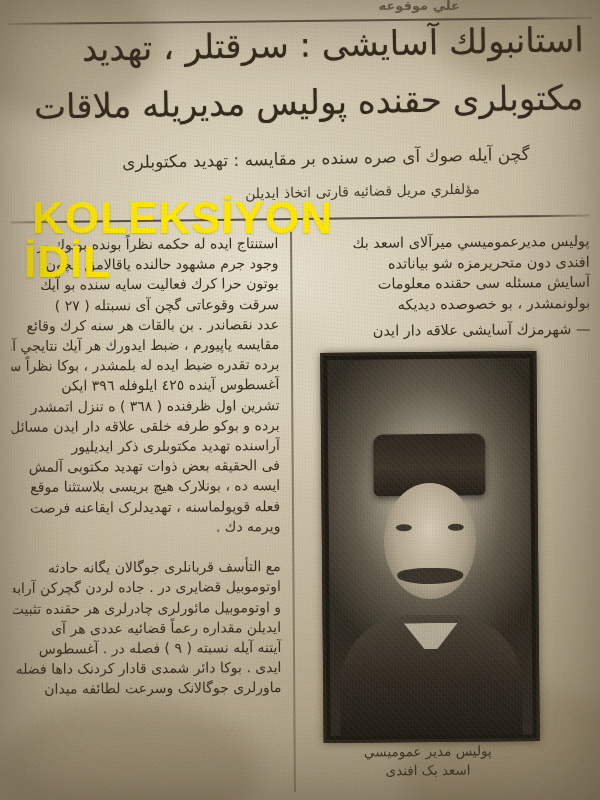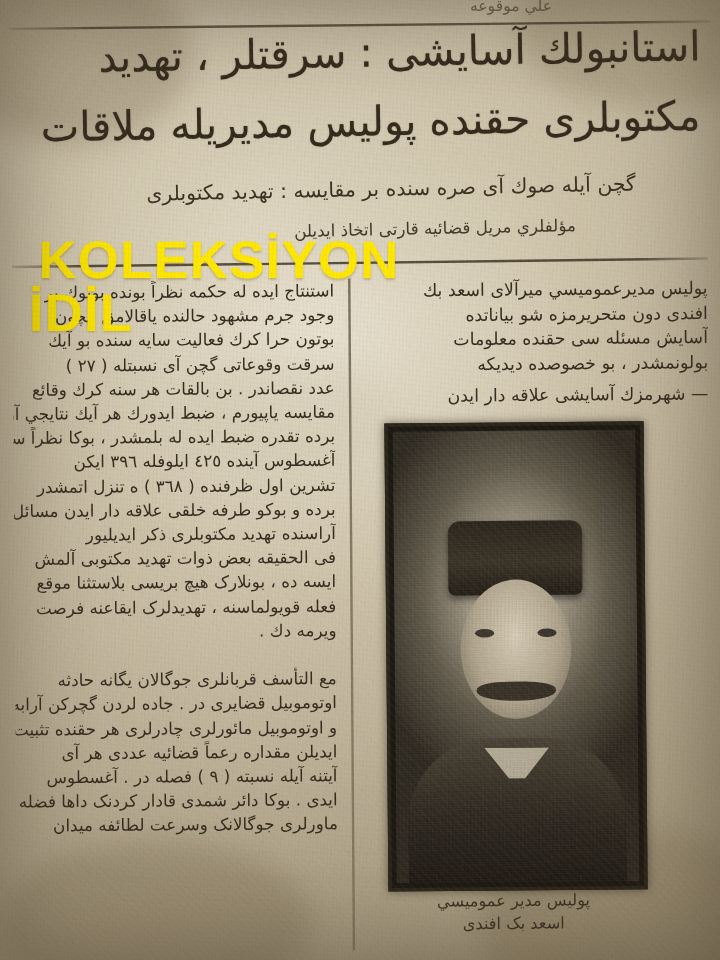--- a/index.html
+++ b/index.html
@@ -49,20 +49,21 @@
     pointer-events: none;
     box-shadow: inset 0 0 70px rgba(70,58,40,0.45), inset 0 0 160px rgba(70,58,40,0.25);
   }
 
   
   #top-strip {
     position: absolute;
     left: 0; top: 0;
     width: 600px; height: 22px;
     overflow: hidden;
+    font-weight: bold;
   }
   #top-strip .tiny-arabic {
     position: absolute;
     right: 140px;
     top: -2px;
     font-family: "DejaVu Sans", sans-serif;
     font-size: 13px;
     color: #4a4032;
     opacity: 0.75;
     direction: rtl;

